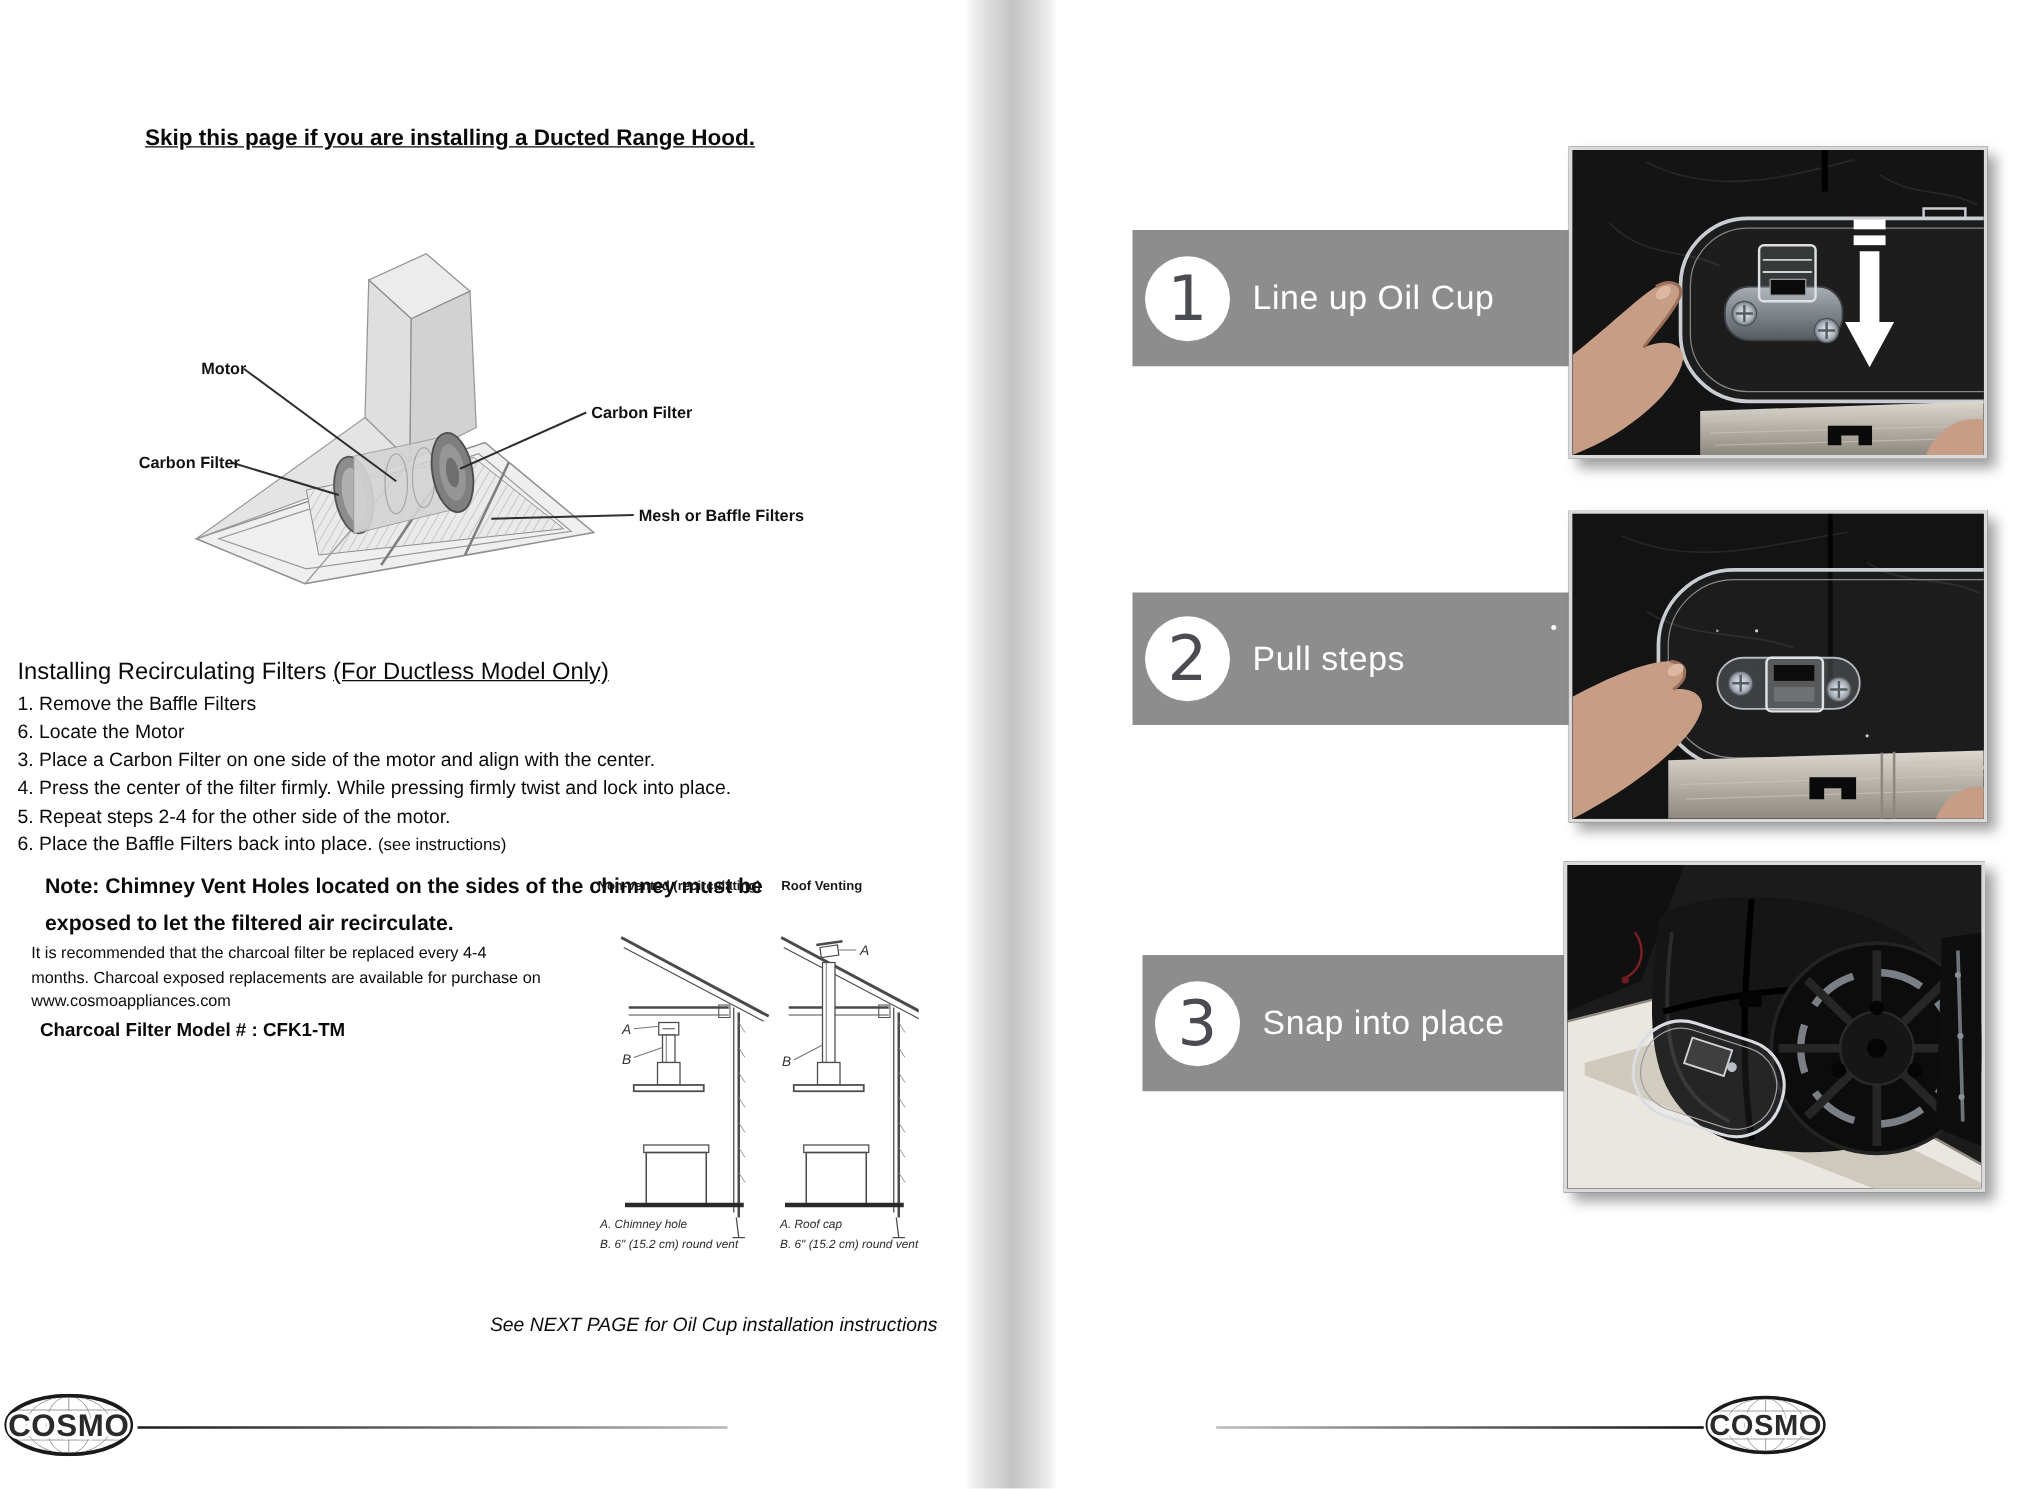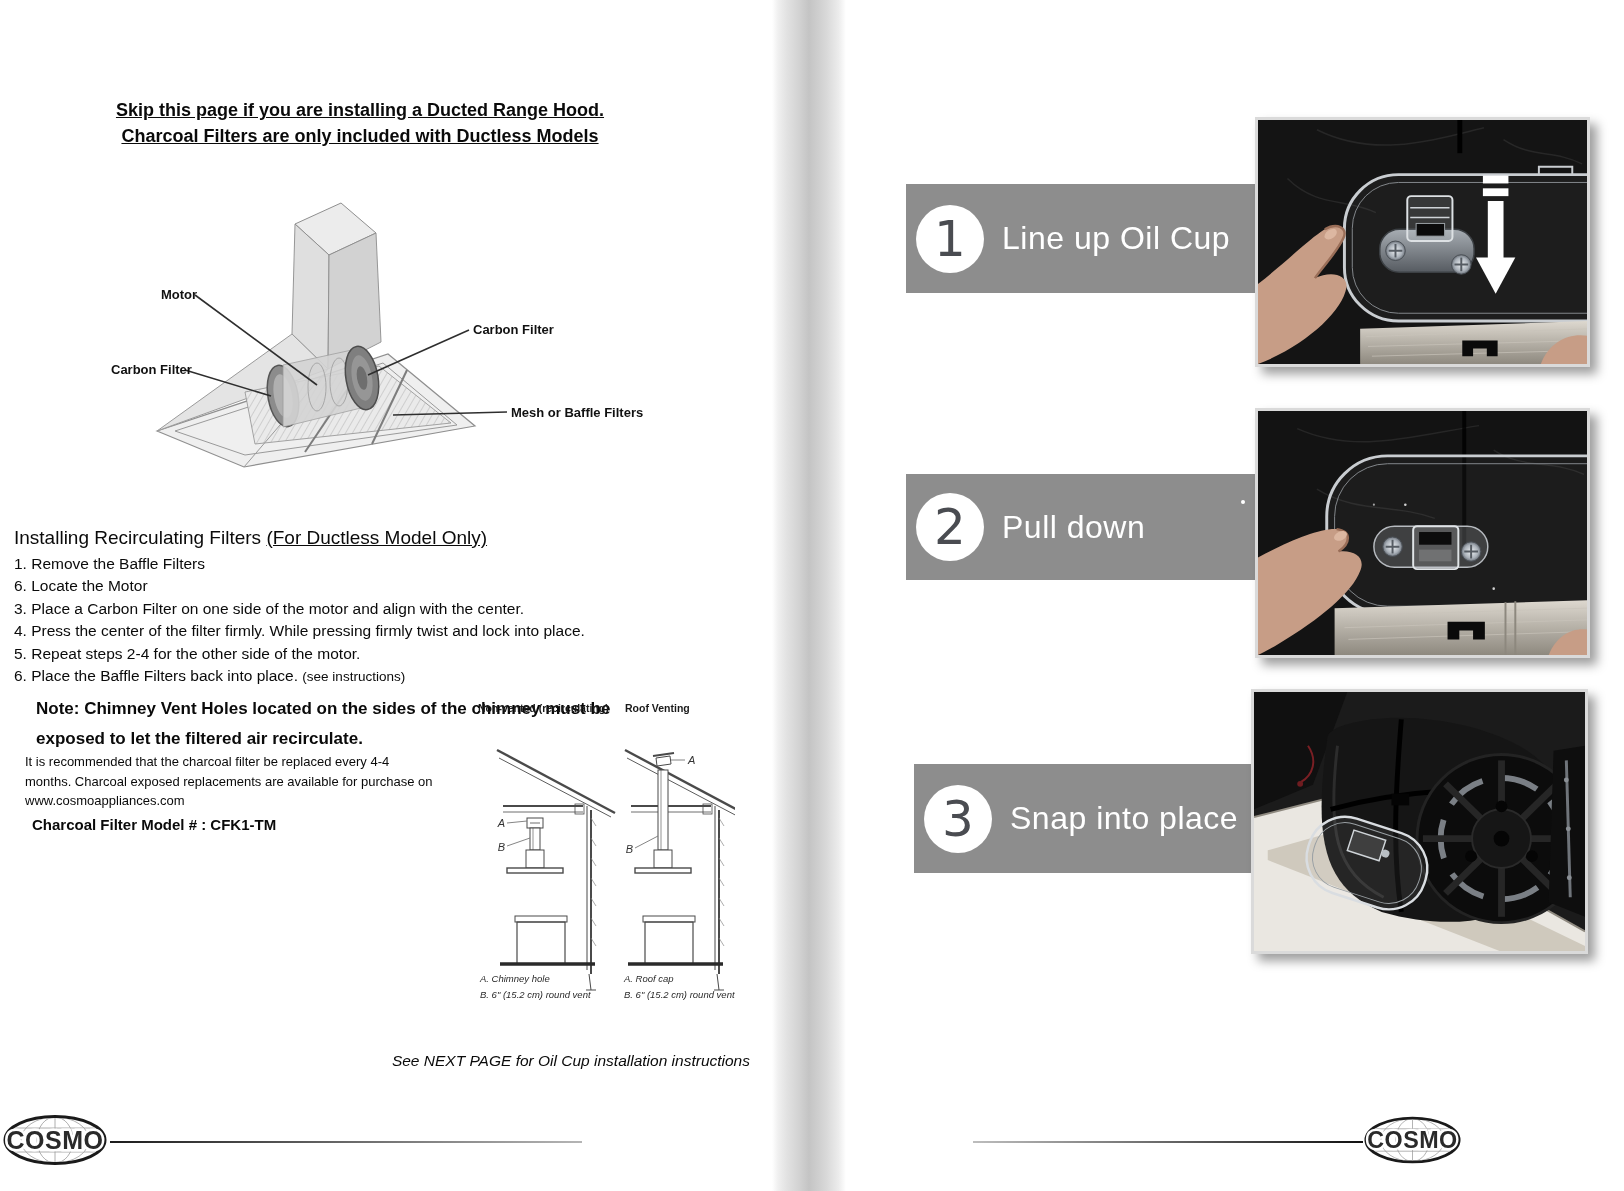--- a/index.html
+++ b/index.html
@@ -24,41 +24,40 @@
   
   .binding{left:772px;top:0;width:74px;height:1191px;
     background:linear-gradient(90deg,#ffffff 0%,#f0f0f0 8%,#e2e2e2 20%,#d3d3d3 36%,
                #c4c4c4 50%,#cecece 62%,#d9d9d9 74%,#ececec 90%,#ffffff 100%);}
 
   
   .banner{background:#8d8d8d;display:flex;align-items:center;}
   .banner-num{width:68px;height:68px;border-radius:50%;background:#ffffff;margin-left:10px;
               flex:0 0 68px;display:flex;align-items:center;justify-content:center;
               font-size:50px;color:#4a4c51;font-family:"DejaVu Sans",sans-serif;}
-  .banner-label{color:#ffffff;font-size:32px;margin-left:18px;letter-spacing:.5px;white-space:nowrap;}
+  .banner-label{color:#ffffff;font-size:27px;margin-left:18px;letter-spacing:.5px;white-space:nowrap;}
   .photo{box-sizing:border-box;border:3px solid #dadada;background:#111;
          box-shadow:7px 7px 10px rgba(0,0,0,0.38);}
   .photo svg{display:block;width:100%;height:100%;}
   .speck{width:4px;height:4px;border-radius:50%;background:#fff;}
 
   
   .footer-line{height:2px;}
   .line-left{left:110px;top:1141px;width:472px;
              background:linear-gradient(90deg,#1c1c1c,#b5b5b5);}
   .line-right{left:973px;top:1141px;width:390px;
              background:linear-gradient(90deg,#bdbdbd,#101010);}
 </style>
 </head>
 <body>
 
 <div id="sheet">
 
   <div class="abs doc-title">
     <span>Skip this page if you are installing a Ducted Range Hood.</span><br>
-    <span>Charcoal Filters are only included with Ductless Models</span>
   </div>
 
   <svg class="abs" style="left:95px;top:182px" width="650" height="295" viewBox="0 0 650 295">
     <defs>
       <pattern id="hatchP" width="6" height="6" patternUnits="userSpaceOnUse" patternTransform="rotate(30)">
         <rect width="6" height="6" fill="#eaeaea"></rect>
         <line x1="0" y1="0" x2="0" y2="6" stroke="#b3b3b3" stroke-width="1"></line>
       </pattern>
     </defs>
 
@@ -217,21 +216,21 @@
     <div class="banner-num">
         <span>1</span>
       </div>
     <div class="banner-label">Line up Oil Cup</div>
   </div>
 
   <div class="abs banner" style="left:906px;top:474px;width:349px;height:106px">
     <div class="banner-num">
         <span>2</span>
       </div>
-    <div class="banner-label">Pull down</div>
+    <div class="banner-label">Pull steps</div>
   </div>
   <div class="abs speck" style="left:1241px;top:500px"></div>
 
   <div class="abs banner" style="left:914px;top:764px;width:339px;height:109px">
     <div class="banner-num">
         <span>3</span>
       </div>
     <div class="banner-label">Snap into place</div>
   </div>
 

